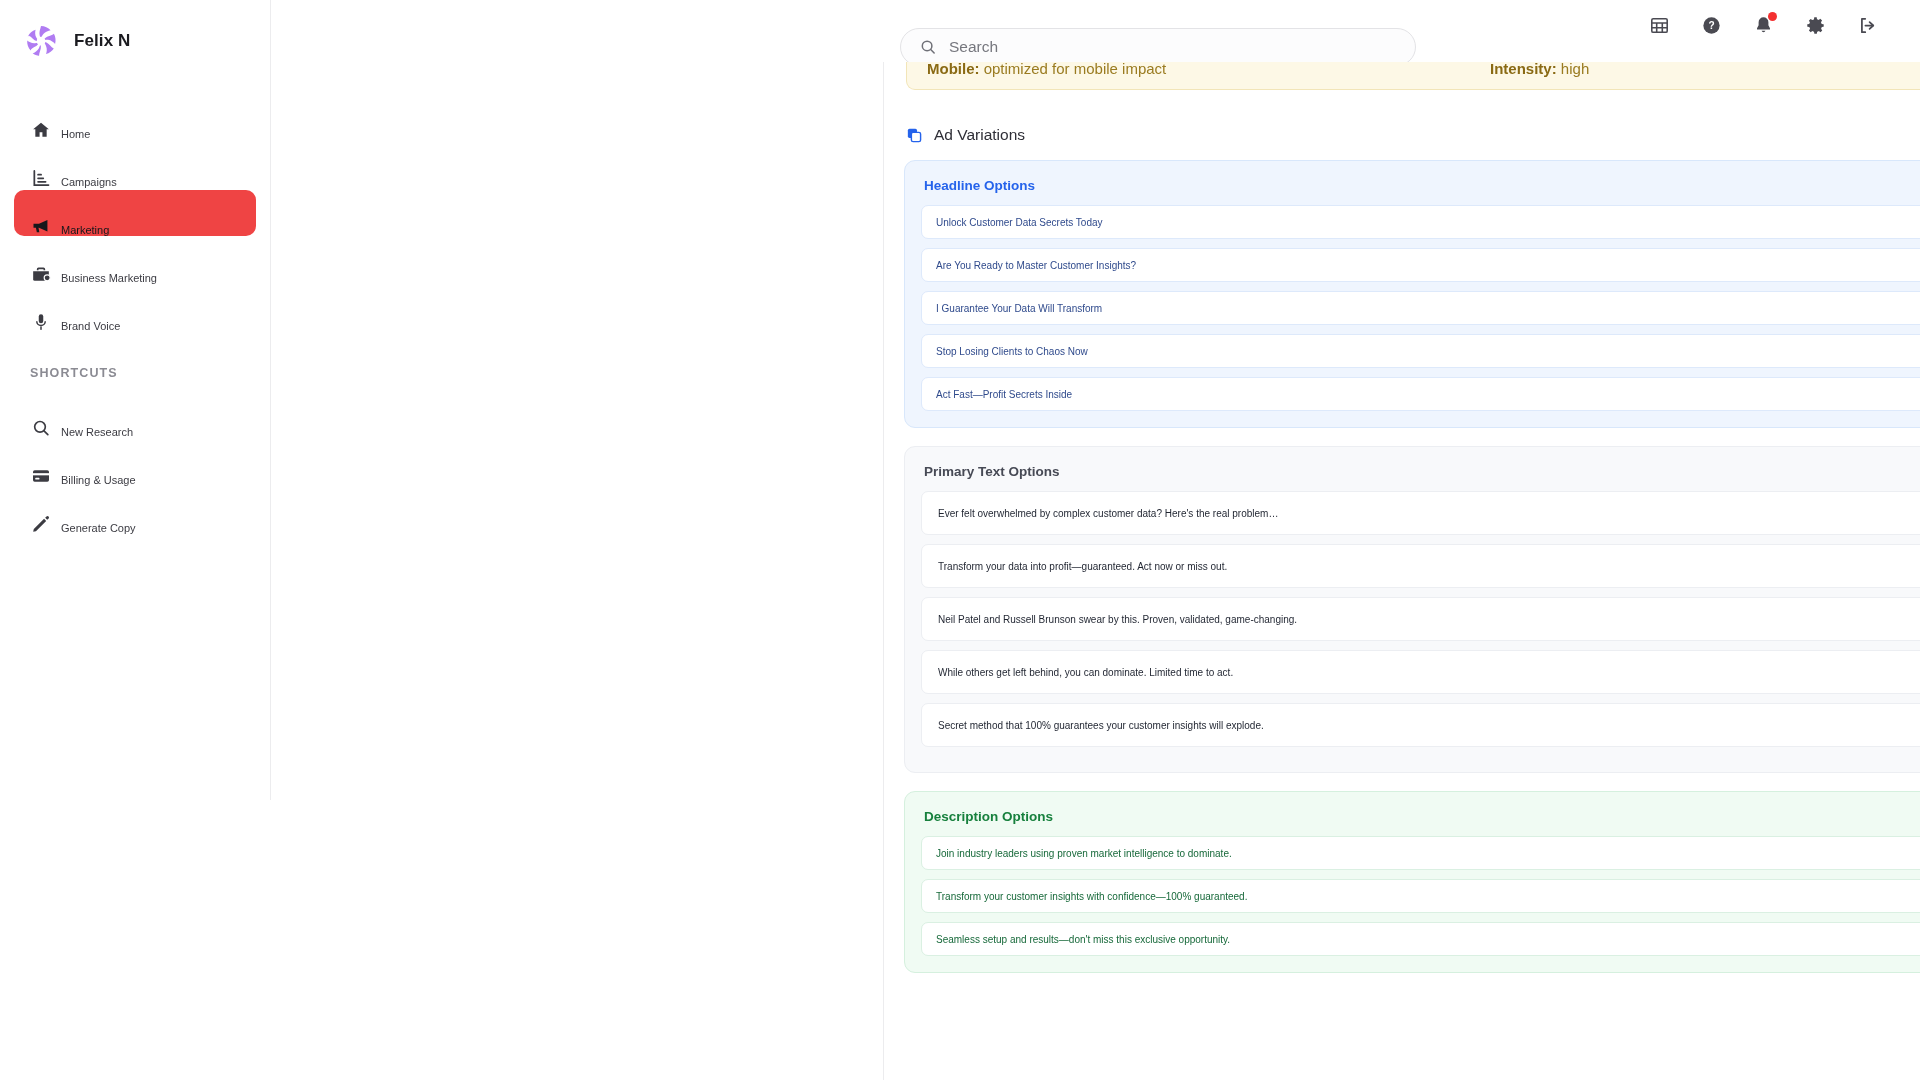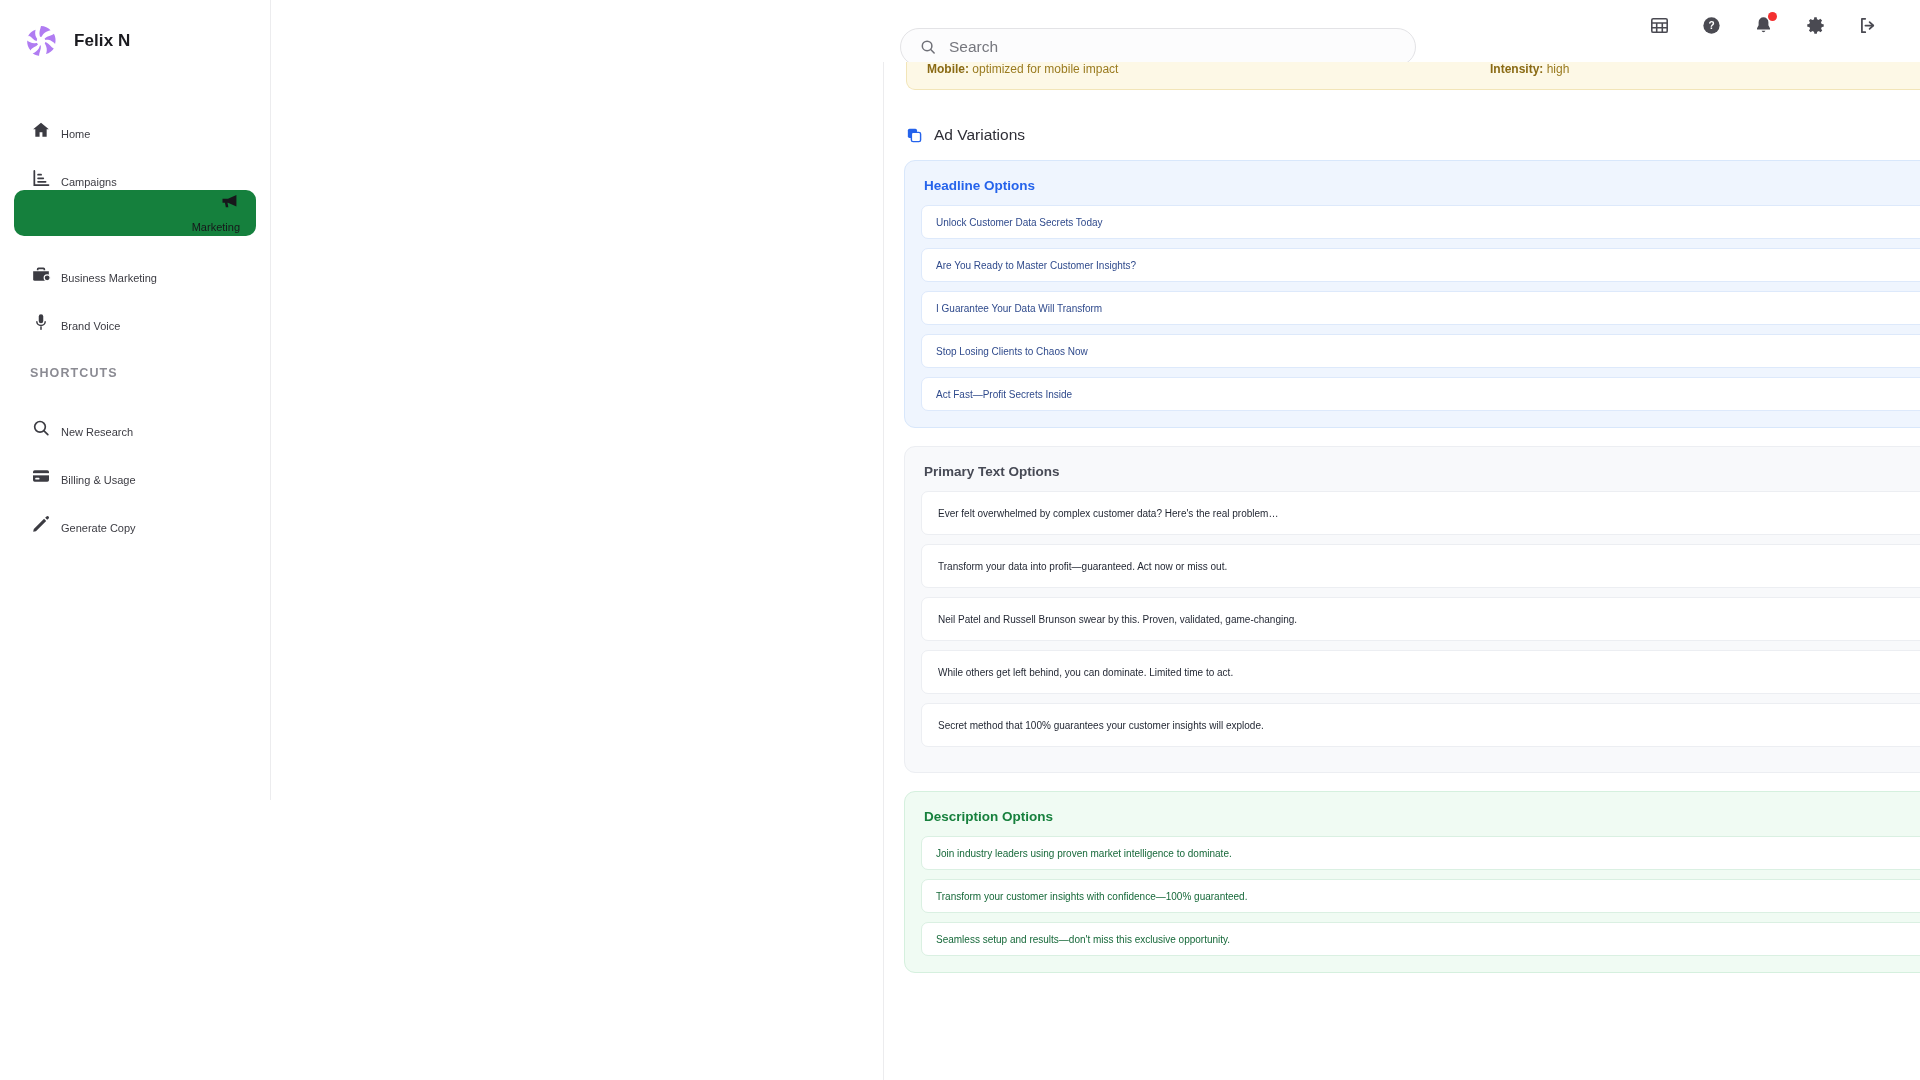--- a/index.html
+++ b/index.html
@@ -30,21 +30,21 @@
   }
   .nav { margin-top: 32px; padding: 0 14px; }
   .nav-item {
     display: flex; align-items: flex-end; gap: 10px;
     height: 46px; padding: 0 16px;
     border-radius: 10px;
     color: #3b3b42; font-size: 11px;
     cursor: pointer; margin-bottom: 2px;
   }
   .nav-item .ico { width: 21px; height: 21px; flex: 0 0 21px; display:flex; align-items:center; justify-content:center; }
-  .nav-item.active { background: #15803d; color: #17171b; flex-direction: column; }
+  .nav-item.active { background: #ef4444; color: #17171b; }
   .nav-section-title {
     font-size: 12.5px; font-weight: 700; letter-spacing: 1.1px;
     color: #8b8b93; padding: 0 16px; margin: 34px 0 12px 0;
   }
 
   
   .main { flex: 1 1 auto; height: 1080px; position: relative; background:#fff; }
 
   .topbar {
     height: 62px; width: 100%;
@@ -100,21 +100,21 @@
     margin: -14px 2px 0 2px;
     background: #fdf8e6;
     border: 1px solid #f2e5b8;
     border-top: none;
     border-radius: 0 0 9px 9px;
     height: 42px;
     display: flex; align-items: center;
     padding: 0 20px;
     position: relative;
   }
-  .meta-pair { font-size: 12px; color: #9a7b20; white-space: nowrap; }
+  .meta-pair { font-size: 15px; color: #9a7b20; white-space: nowrap; }
   .meta-pair b { font-weight: 700; color: #8a6a14; }
   .meta-1 { position: absolute; left: 20px; }
   .meta-2 { position: absolute; left: 583px; }
 
   .section-head {
     display: flex; align-items: center; gap: 11px;
     margin: 36px 0 16px 2px;
   }
   .section-head .ico { width: 17px; height: 17px; flex:0 0 17px; }
   .section-head-label { font-size: 15.5px; color: #2e2e36; }

